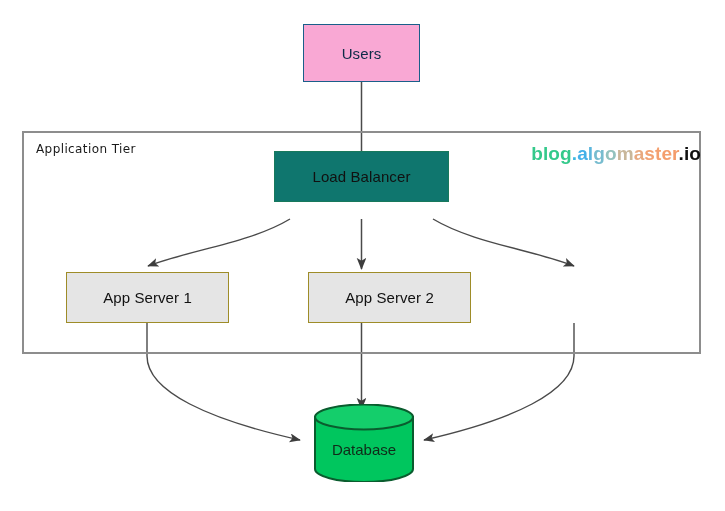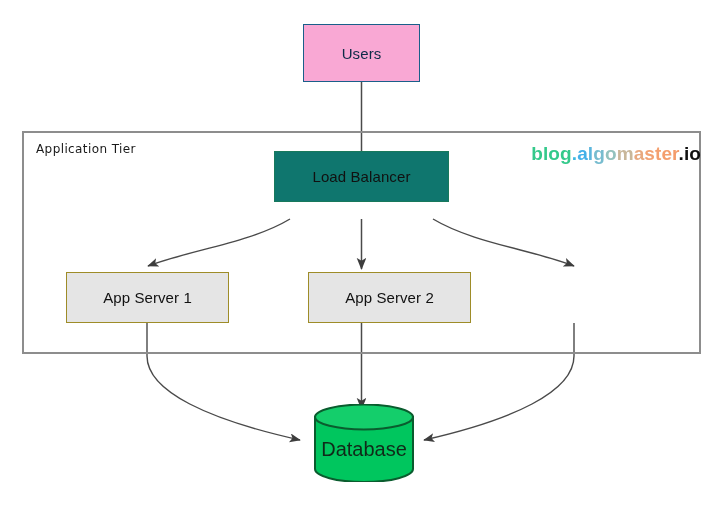--- a/index.html
+++ b/index.html
@@ -126,21 +126,21 @@
   #database-node svg { display: block; }
   #database-label {
     position: absolute;
     left: 0;
     top: 0;
     width: 102px;
     height: 78px;
     display: flex;
     align-items: center;
     justify-content: center;
-    font-size: 20px;
+    font-size: 15px;
     color: #102a19;
     padding-top: 12px;
     box-sizing: border-box;
   }
 </style>
 </head>
 <body>
 
 <div id="canvas">
 

